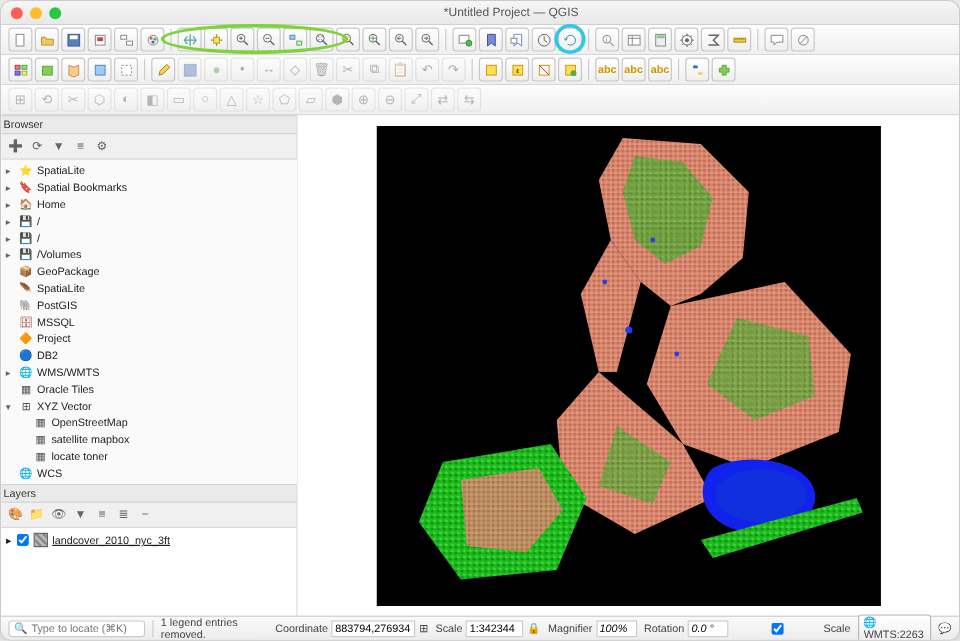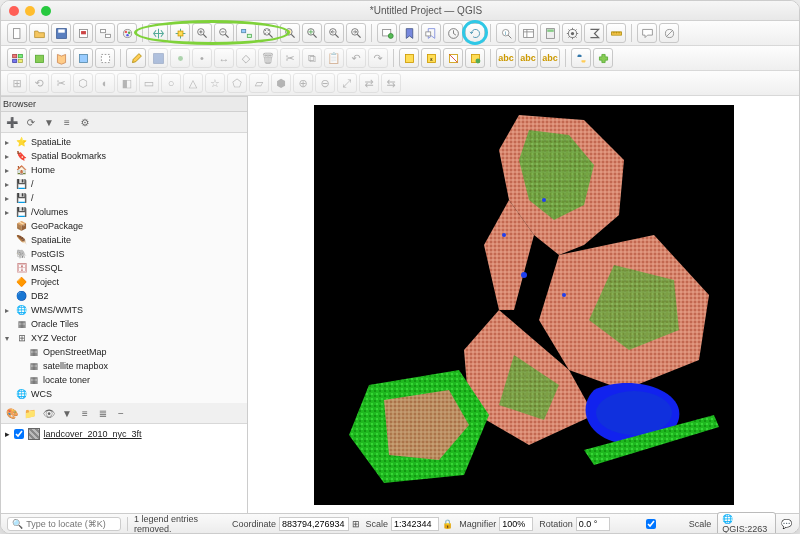--- a/index.html
+++ b/index.html
@@ -35,21 +35,21 @@
   .canvas { flex:1; background:#fff; display:flex; align-items:center; justify-content:center; overflow:hidden;}
   .map { width: 420px; height: 400px; background:#000; position:relative; }
   .map svg { position:absolute; inset:0; }
   .statusbar { height:20px; border-top:1px solid #ccc; background:linear-gradient(#fafafa,#ececec); display:flex; align-items:center; font-size:9px; color:#444; padding:0 6px; gap:6px;}
   .status-search { display:flex; align-items:center; gap:3px; border:1px solid #ccc; border-radius:3px; padding:1px 4px; background:#fff; width:120px;}
   .status-search input { border:none; outline:none; font-size:9px; width:90px; background:transparent;}
   .status-vline { width:1px; height:14px; background:#ccc;}
   .status-field { display:flex; align-items:center; gap:3px;}
   .status-field input { width:70px; font-size:9px; border:1px solid #ccc; padding:1px 2px; background:#fff;}
   .status-field input.small { width:48px;}
-  .status-field input.tiny { width:34px;}
+  .status-field input.tiny { width:34px;font-style:italic;}
   .spacer { flex:1;}
   .chk { width:10px; height:10px;}
   .epsg-btn { border:1px solid #bbb; border-radius:3px; padding:1px 4px; background:linear-gradient(#fff,#eee); cursor:pointer;}
 </style>
 </head>
 <body>
 
 <div class="frame">
 
   <div class="titlebar">
@@ -480,20 +480,21 @@
             <span class="ticon" style="color:#555">🌐</span>
             <span>WCS</span>
           </div>
           <div class="tree-item">
             <span class="arrow"></span>
             <span class="ticon" style="color:#555">🌐</span>
           </div>
         </div>
 
       <div class="layers">
+        <div class="panel-title">Layers</div>
         <div class="panel-toolbar">
           <div class="pbtn">🎨</div>
           <div class="pbtn">📁</div>
           <div class="pbtn">👁</div>
           <div class="pbtn">▼</div>
           <div class="pbtn">≡</div>
           <div class="pbtn">≣</div>
           <div class="pbtn">−</div>
         </div>
         <div class="tree">
@@ -578,18 +579,18 @@
     <div class="status-field">
       <span>Rotation</span>
       <input class="tiny" type="text" value="0.0 °" style="">
     </div>
     <div class="status-field">
       <input type="checkbox" class="chk" checked="" style="">
       <span>Scale</span>
     </div>
     <div class="epsg-btn">
       <span>🌐</span>
-      <span>QGIS:2263</span>
+      <span>WMTS:2263</span>
     </div>
     <span style="cursor:pointer">💬</span>
   </div>
 
 </div>
 
 </body></html>

